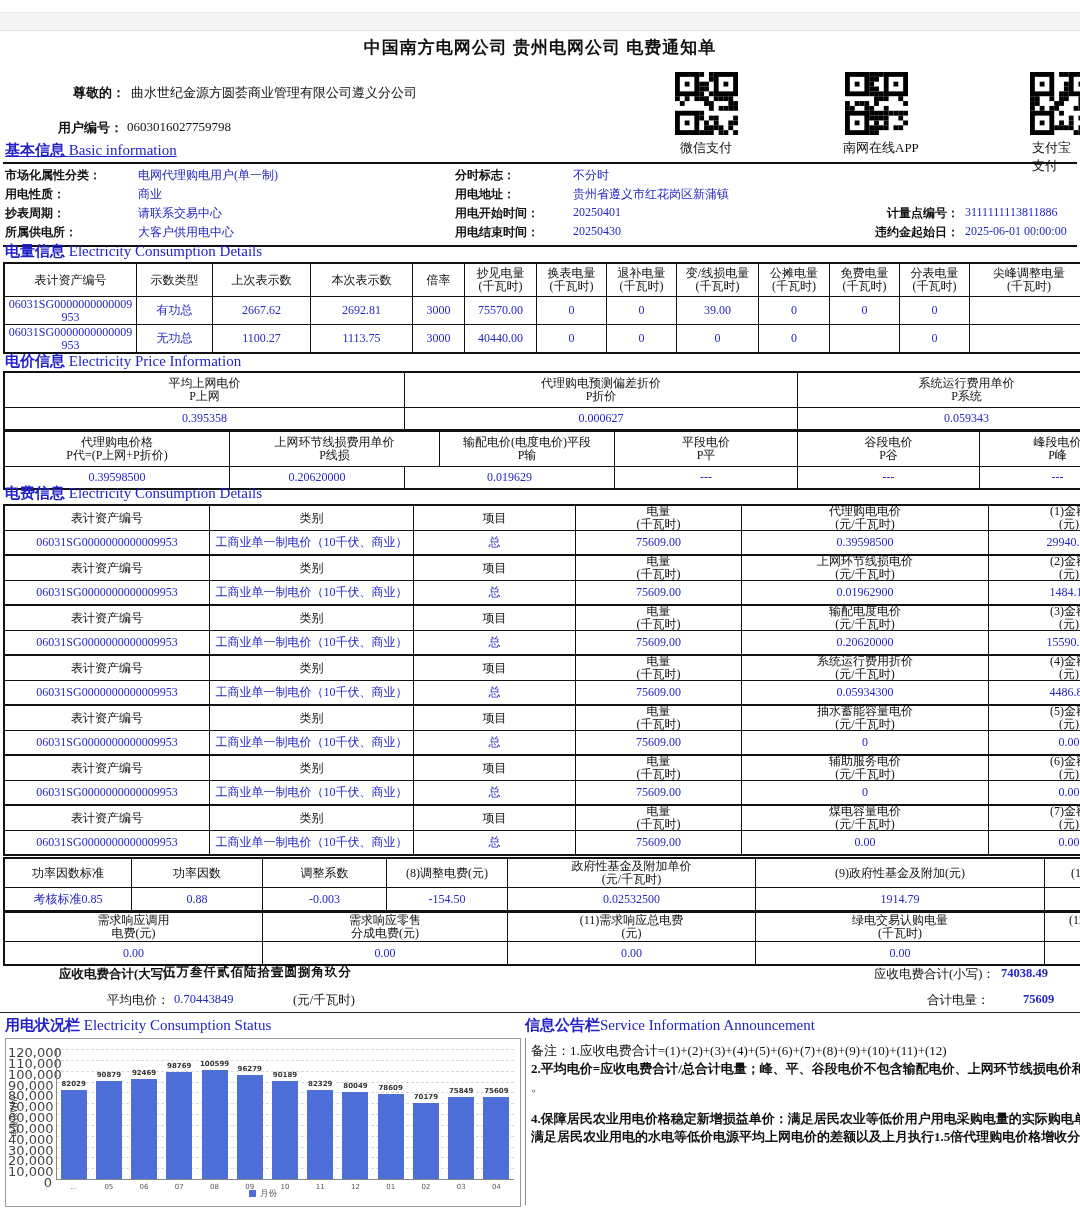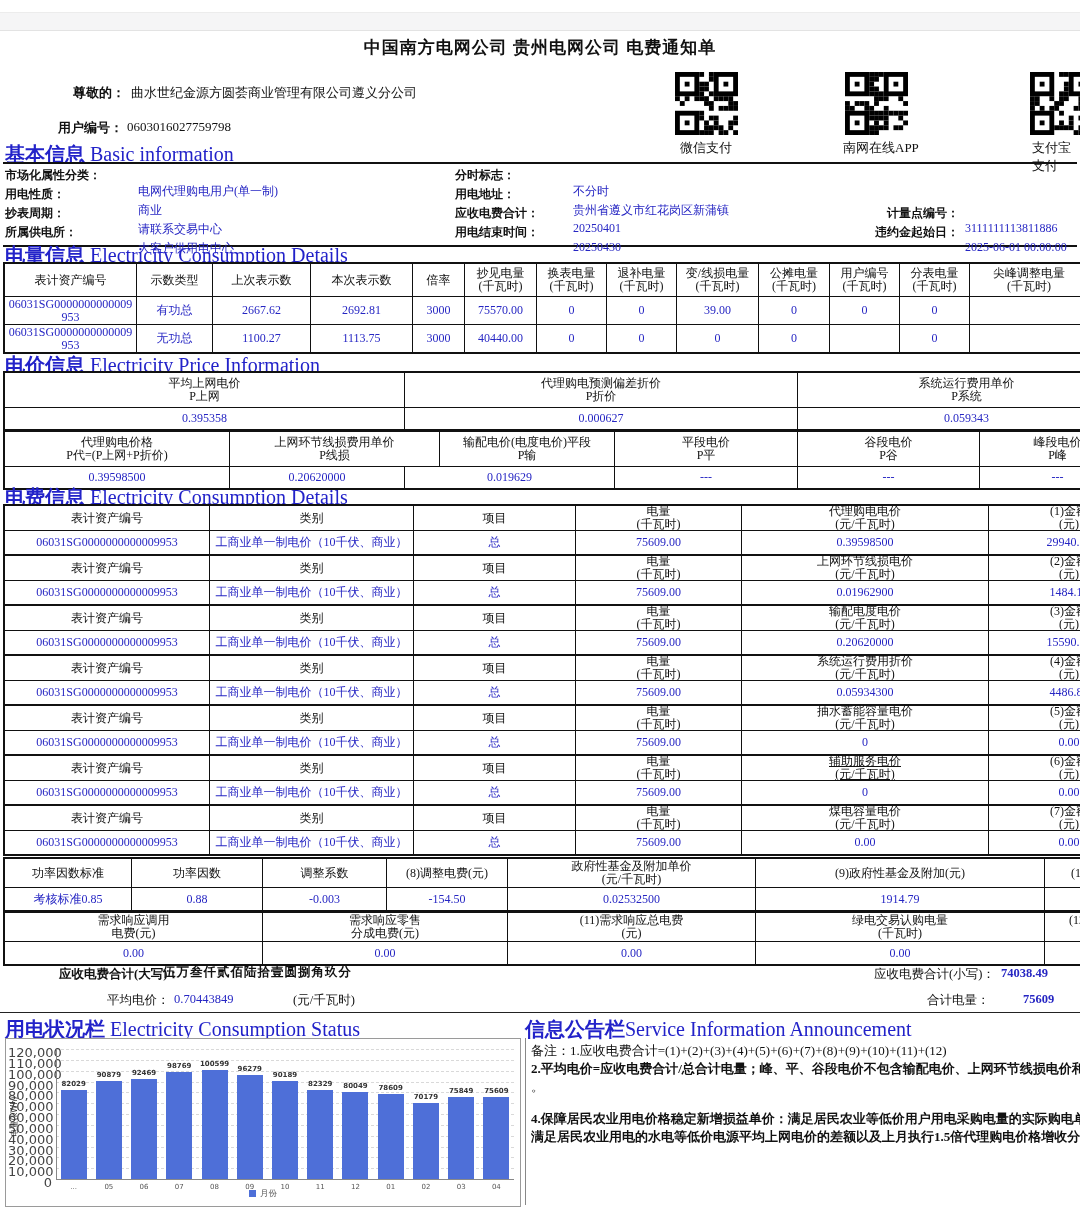--- a/index.html
+++ b/index.html
@@ -6,28 +6,28 @@
   html,body{margin:0;padding:0;background:#fff;}
   body{font-family:"Liberation Serif","DejaVu Serif",serif;color:#111;}
   .page{position:relative;width:1080px;height:1221px;background:#fff;overflow:hidden;}
   .band{position:absolute;left:0;top:12px;width:100%;height:17px;background:#f5f5f6;border-top:1px solid #ececec;border-bottom:1px solid #e3e3e3;}
   .main-title{position:absolute;top:36px;left:0;width:100%;text-align:center;font-size:17px;font-weight:700;letter-spacing:1px;}
   .abs{position:absolute;}
   .blab{font-weight:700;font-size:13px;}
   .btext{font-size:13px;}
   .qr{position:absolute;top:72px;width:63px;height:63px;}
   .qrlab{position:absolute;top:139px;font-size:13px;}
-  .sec-title{position:absolute;font-size:20px;color:var(--tblue);font-weight:700;white-space:nowrap;}
+  .sec-title{position:absolute;font-size:15px;color:var(--tblue);font-weight:700;white-space:nowrap;}
   .sec-title .en{font-weight:400;}
   .sec-title.ul{text-decoration:underline;}
   
   .binfo{position:absolute;left:3px;top:162px;width:1074px;border-top:2px solid var(--bd);border-bottom:2px solid var(--bd);padding:3px 0 2px 0;}
   .brow{position:relative;height:19px;font-size:12px;}
   .brow .lab{position:absolute;font-weight:700;white-space:nowrap;}
-  .brow .val{position:absolute;color:var(--blue);white-space:nowrap;margin-top:16px;}
+  .brow .val{position:absolute;color:var(--blue);white-space:nowrap;}
   .l1{left:2px;} .v1{left:135px;}
   .l2{left:452px;} .v2{left:570px;}
   .l3{left:840px;width:116px;text-align:right;} .v3{left:962px;}
   
   .tbl{position:absolute;left:3px;border:2px solid var(--bd);background:#fff;}
   .trow{display:flex;align-items:stretch;border-bottom:1px solid var(--bd);}
   .trow:last-child{border-bottom:none;}
   .trow.thick{border-top:2px solid var(--bd);}
   .trow.thin-top{border-top:1px solid var(--bd);}
   .tcell{box-sizing:border-box;border-right:1px solid var(--bd);display:flex;align-items:center;justify-content:center;text-align:center;white-space:pre-line;font-size:12px;line-height:13px;padding:0 2px;flex:0 0 auto;}
@@ -270,21 +270,21 @@
     </div>
     <div class="brow">
       <span class="lab l1">用电性质：</span>
         <span class="val v1">商业</span>
       <span class="lab l2">用电地址：</span>
         <span class="val v2">贵州省遵义市红花岗区新蒲镇</span>
     </div>
     <div class="brow">
       <span class="lab l1">抄表周期：</span>
         <span class="val v1">请联系交易中心</span>
-      <span class="lab l2">应收电费合计：</span>
+      <span class="lab l2">用电开始时间：</span>
         <span class="val v2">20250401</span>
       <span class="lab l3">计量点编号：</span>
         <span class="val v3">3111111113811886</span>
     </div>
     <div class="brow">
       <span class="lab l1">所属供电所：</span>
         <span class="val v1">大客户供用电中心</span>
       <span class="lab l2">用电结束时间：</span>
         <span class="val v2">20250430</span>
       <span class="lab l3">违约金起始日：</span>
@@ -306,21 +306,21 @@
         <div class="tcell" style="width: 72px;">抄见电量
 (千瓦时)</div>
         <div class="tcell" style="width: 70px;">换表电量
 (千瓦时)</div>
         <div class="tcell" style="width: 70px;">退补电量
 (千瓦时)</div>
         <div class="tcell" style="width: 82px;">变/线损电量
 (千瓦时)</div>
         <div class="tcell" style="width: 71px;">公摊电量
 (千瓦时)</div>
-        <div class="tcell" style="width: 70px;">用户编号
+        <div class="tcell" style="width: 70px;">免费电量
 (千瓦时)</div>
         <div class="tcell" style="width: 70px;">分表电量
 (千瓦时)</div>
         <div class="tcell" style="width: 118px;">尖峰调整电量
 (千瓦时)</div>
       </div>
       <div class="trow td h27">
         <div class="tcell" style="width: 132px;">06031SG0000000000009953</div>
         <div class="tcell" style="width: 76px;">有功总</div>
         <div class="tcell" style="width: 98px;">2667.62</div>
@@ -493,21 +493,21 @@
         <div class="tcell" style="width: 166px;">75609.00</div>
         <div class="tcell" style="width: 247px;">0</div>
         <div class="tcell" style="width: 160px;">0.00</div>
       </div>
       <div class="trow th h24 thin-top">
         <div class="tcell" style="width: 205px;">表计资产编号</div>
         <div class="tcell" style="width: 204px;">类别</div>
         <div class="tcell" style="width: 162px;">项目</div>
         <div class="tcell" style="width: 166px;">电量
 (千瓦时)</div>
-        <div class="tcell" style="width: 247px; text-decoration: underline;">辅助服务电价
+        <div class="tcell" style="width: 247px;">辅助服务电价
 (元/千瓦时)</div>
         <div class="tcell" style="width: 160px;">(6)金额
 (元)</div>
       </div>
       <div class="trow td h23">
         <div class="tcell" style="width: 205px;">06031SG0000000000009953</div>
         <div class="tcell" style="width: 204px;">工商业单一制电价（10千伏、商业）</div>
         <div class="tcell" style="width: 162px;">总</div>
         <div class="tcell" style="width: 166px;">75609.00</div>
         <div class="tcell" style="width: 247px;">0</div>

